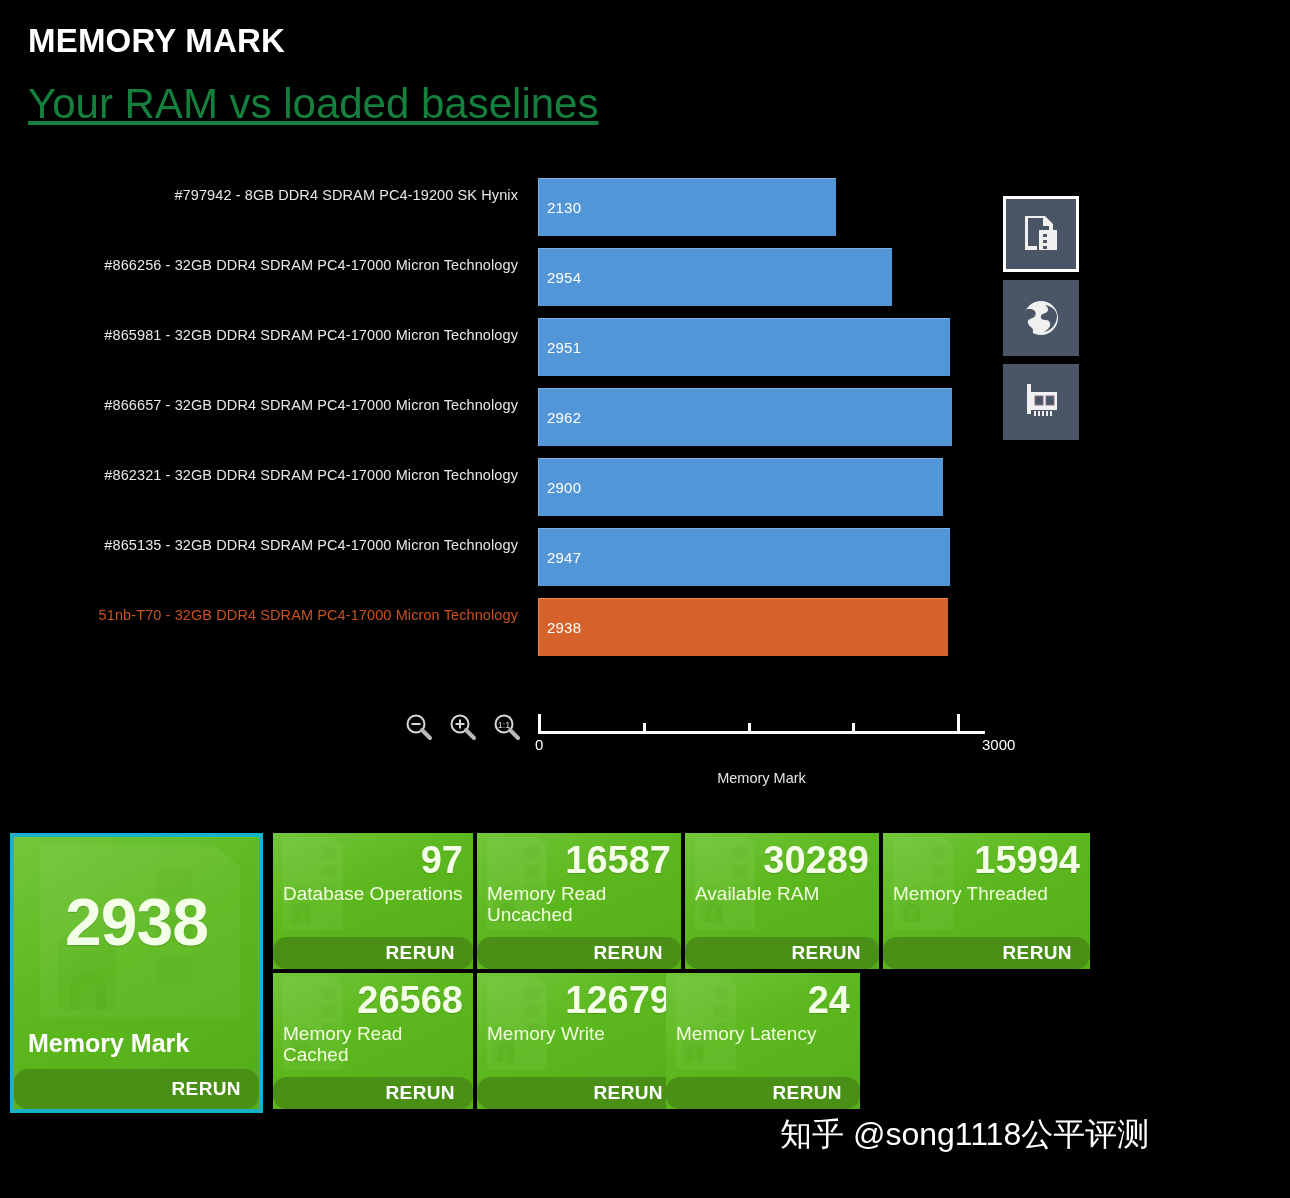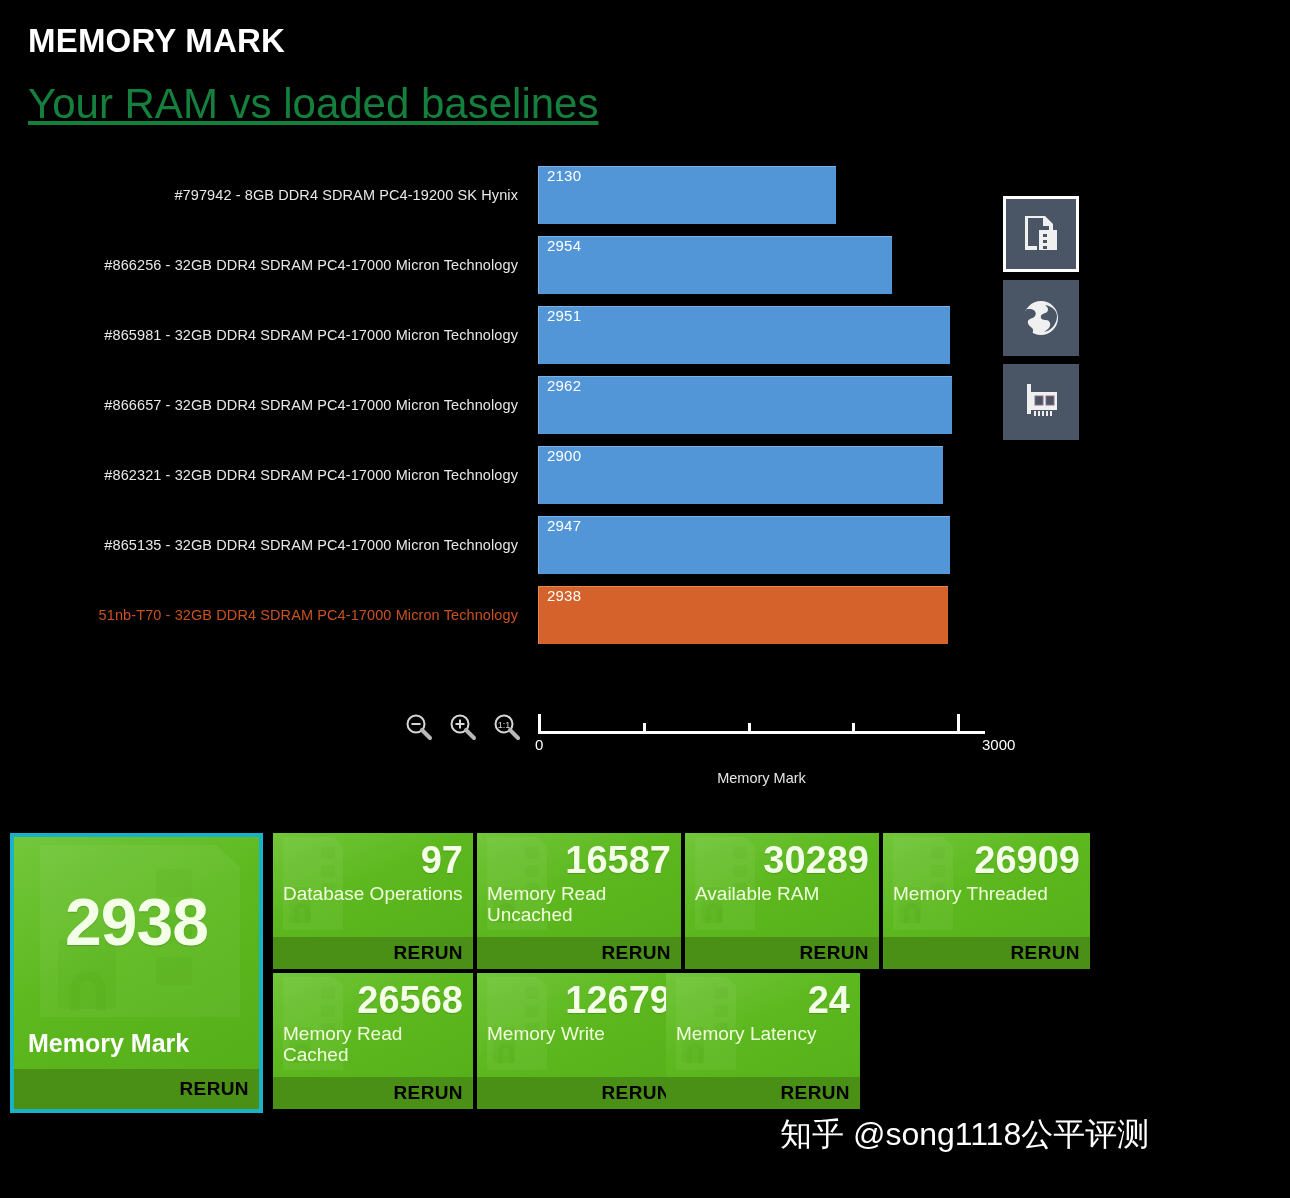--- a/index.html
+++ b/index.html
@@ -30,23 +30,23 @@
   .row { position: absolute; left: 0; width: 990px; height: 70px; }
   .row-label {
     position: absolute; left: 0; width: 518px; height: 70px;
     display: flex; align-items: center; justify-content: flex-end;
     font-size: 14.5px; color: #e8e8e8; white-space: nowrap;
     letter-spacing: 0.1px;
   }
   .row-label.highlight { color: #c9521f; padding-left: 31px; }
 
   .bar {
-    position: absolute; left: 538px; height: 58px; top: 6px;
+    position: absolute; left: 538px; height: 58px; top: 18px;
     background: #5396d8;
-    display: flex; align-items: flex-start;
+    display: flex; align-items: center;
     border-top: 1px solid #7bb1e3;
     border-left: 1px solid #7bb1e3;
   }
   .bar.me { background: #d4622a; border-top-color: #e08a52; border-left-color: #e08a52; }
   .bar-value {
     font-size: 15px; color: #ffffff; margin-left: 8px;
     white-space: nowrap; letter-spacing: 0.2px;
   }
 
   
@@ -81,24 +81,24 @@
     position: absolute;
     background: linear-gradient(155deg, #72c63a 0%, #5cb81e 42%, #55ae1a 100%);
     overflow: hidden; cursor: pointer;
   }
   .tile .watermark {
     position: absolute; left: 4px; top: 2px;
     opacity: 0.14; pointer-events: none;
   }
   .tile-foot {
     position: absolute; left: 0; bottom: 0; width: 100%;
-    background: #4a8f16; color: #000000;
+    background: #4a8f16; color: #ffffff;
     font-size: 19px; font-weight: bold;
     display: flex; align-items: center; justify-content: flex-end;
-    padding-right: 10px; letter-spacing: 0.4px;
+    padding-right: 18px; letter-spacing: 0.4px; border-radius: 14px;
   }
   .tile-num {
     position: absolute; right: 10px; color: #f4ffe8;
     font-weight: bold; line-height: 1;
     text-shadow: 0 1px 1px rgba(0,0,0,.18);
   }
   .tile-lbl {
     position: absolute; left: 10px; color: #f1ffdd;
     line-height: 1.12; font-weight: normal;
   }
@@ -318,21 +318,21 @@
         <div class="watermark">
           <svg width="70" height="110" viewBox="0 0 70 110">
       <path d="M6 2 h50 l10 9 v84 H6 Z" fill="#ffffff" opacity="0.35"></path>
       <rect x="12" y="52" width="22" height="36" rx="2" fill="#2f6b00" opacity="0.25"></rect>
       <path d="M17 76 a8 8 0 0 1 16 0 v12 h-5 v-12 a3 3 0 0 0 -6 0 v12 h-5 z" fill="#2f6b00" opacity="0.3"></path>
       <rect x="44" y="12" width="14" height="12" rx="2" fill="#2f6b00" opacity="0.22"></rect>
       <rect x="44" y="30" width="14" height="12" rx="2" fill="#2f6b00" opacity="0.22"></rect>
       <rect x="44" y="48" width="14" height="12" rx="2" fill="#2f6b00" opacity="0.22"></rect>
     </svg>
         </div>
-        <div class="tile-num">26909</div>
+        <div class="tile-num">15994</div>
         <div class="tile-lbl" style="width: 187px;">Memory Threaded</div>
         <div class="tile-foot">RERUN</div>
       </div>
       <div class="tile tile-sm" style="left: 263px; top: 140px; width: 200px; height: 136px;">
         <div class="watermark">
           <svg width="70" height="110" viewBox="0 0 70 110">
       <path d="M6 2 h50 l10 9 v84 H6 Z" fill="#ffffff" opacity="0.35"></path>
       <rect x="12" y="52" width="22" height="36" rx="2" fill="#2f6b00" opacity="0.25"></rect>
       <path d="M17 76 a8 8 0 0 1 16 0 v12 h-5 v-12 a3 3 0 0 0 -6 0 v12 h-5 z" fill="#2f6b00" opacity="0.3"></path>
       <rect x="44" y="12" width="14" height="12" rx="2" fill="#2f6b00" opacity="0.22"></rect>

